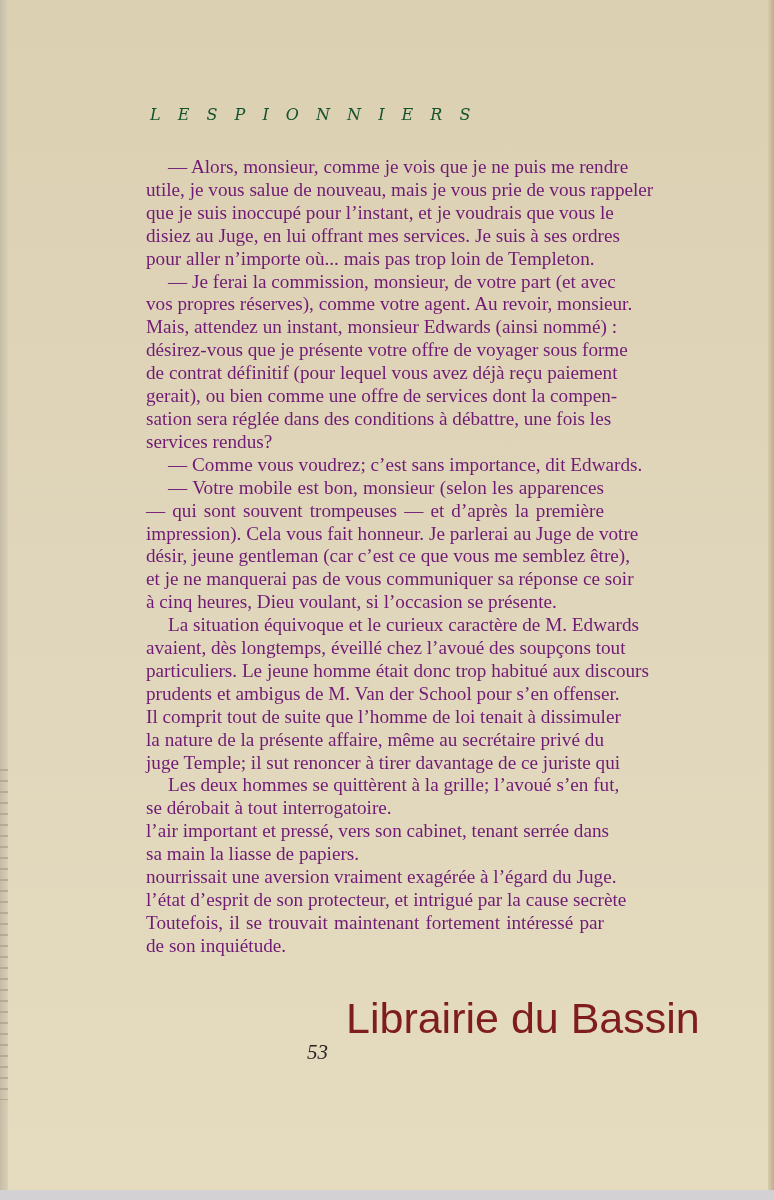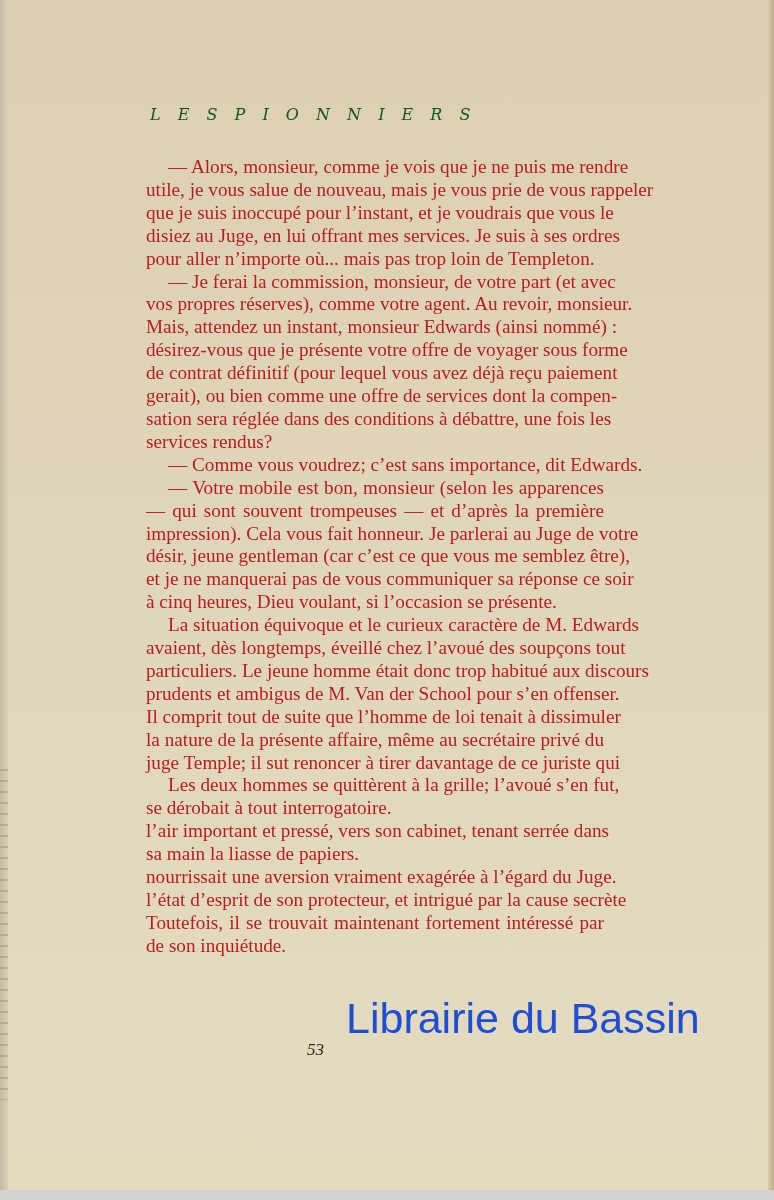--- a/index.html
+++ b/index.html
@@ -26,35 +26,35 @@
     }
     .running-head {
       position: absolute; top: 105px; left: 150px; width: 340px;
       font-family: "DejaVu Serif", serif; font-style: italic;
       font-size: 16px; letter-spacing: 12px; color: #14532d;
       white-space: nowrap;
     }
     .text-block {
       position: absolute; left: 146px; top: 156px; width: 458px;
       font-family: "Liberation Serif", serif; font-size: 19.2px;
-      line-height: 22.9px; color: #b91c1c;
+      line-height: 22.9px; color: #701a75;
       text-align: justify;
     }
     .line { display: block; text-align: justify; text-align-last: justify; white-space: nowrap; }
     .line.last { text-align-last: left; }
     .line.indent { padding-left: 22px; }
     .folio {
       position: absolute; top: 1040px; left: 307px;
       font-family: "Liberation Serif", serif; font-style: italic;
-      font-size: 17px; color: #2a2420;
+      font-size: 21px; color: #2a2420;
     }
     .watermark {
       position: absolute; left: 346px; top: 994px;
       font-family: "Liberation Sans", sans-serif; font-size: 43px;
-      color: #1d4ed8; white-space: nowrap;
+      color: #7f1d1d; white-space: nowrap;
     }
     .binding-marks {
       position: absolute; left: 0; top: 760px; width: 8px; height: 340px;
       background: repeating-linear-gradient(180deg, transparent 0 9px, #a59a86 9px 11px);
       opacity: 0.6;
     }
   </style>
 </head>
 <body>
 

